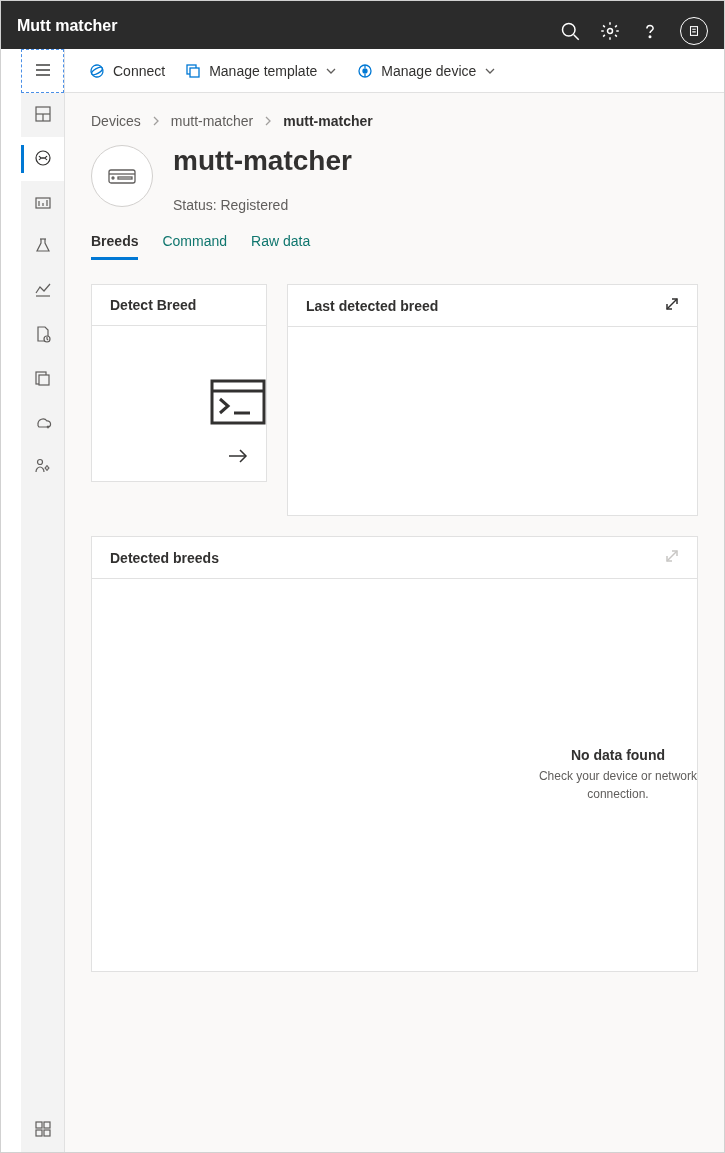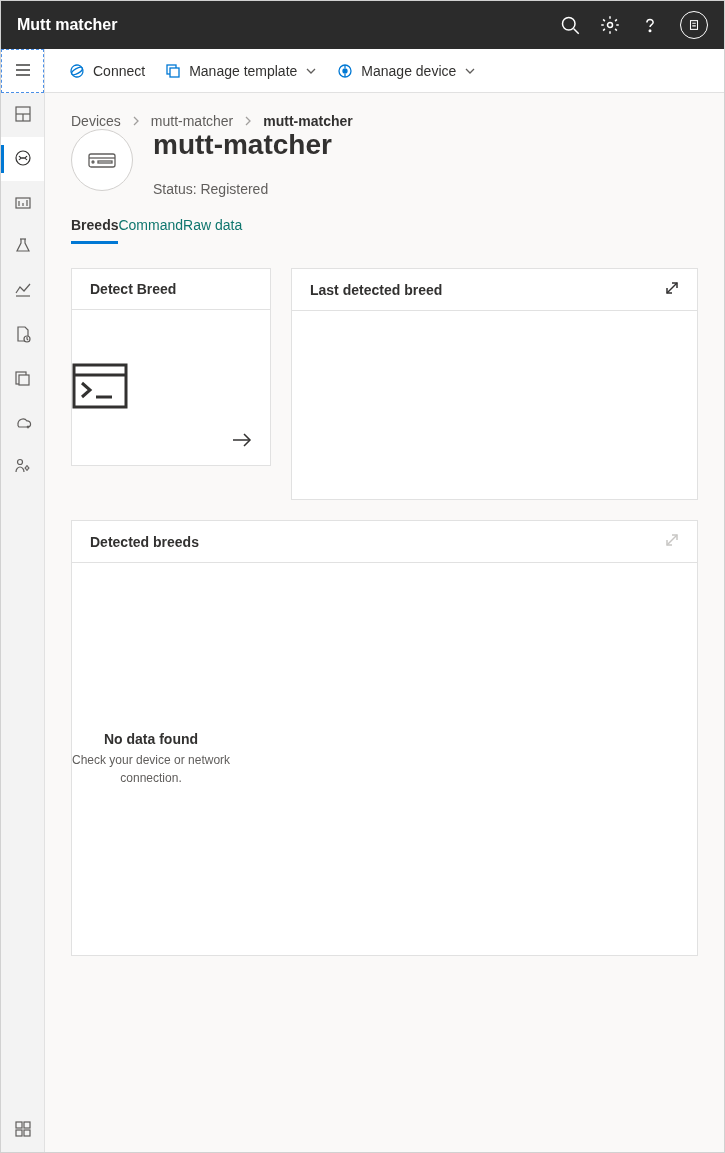--- a/index.html
+++ b/index.html
@@ -1,63 +1,63 @@
 <!DOCTYPE html>
 <html><head>
   <meta charset="utf-8">
   <style>
     * { margin: 0; padding: 0; box-sizing: border-box; }
     body { font-family: "Segoe UI", -apple-system, sans-serif; font-size: 14px; color: #323130; background: #fff; width: 725px; height: 1153px; overflow: hidden; border: 1px solid #d1d1d1; }
     
-    .topbar { height: 48px; background: #2b2b2b; color: #fff; display: flex; align-items: center; padding: 0 16px; }
+    .topbar { height: 48px; background: #2b2b2b; color: #fff; display: flex; align-items: flex-start; padding: 16px 16px; }
     .topbar-title { font-size: 16px; font-weight: 600; flex: 1; }
     .topbar-actions { display: flex; gap: 20px; align-items: center; }
     .topbar-icon { width: 20px; height: 20px; display: flex; align-items: center; justify-content: center; cursor: pointer; }
     .topbar-avatar { width: 28px; height: 28px; border: 1.5px solid #fff; border-radius: 50%; display: flex; align-items: center; justify-content: center; }
     
-    .shell { display: flex; height: calc(100% - 48px); }
+    .shell { display: flex; height: calc(100% - 48px); padding-left: 20px; }
     
     .sidebar { width: 44px; background: #f3f3f3; border-right: 1px solid #e1e1e1; display: flex; flex-direction: column; }
     .sidebar-item { height: 44px; display: flex; align-items: center; justify-content: center; cursor: pointer; position: relative; }
     .sidebar-item.hamburger { border: 1px dashed #4a8fe7; background: #fff; }
     .sidebar-item.active { background: #fff; }
     .sidebar-item.active::before { content: ""; position: absolute; left: 0; top: 8px; bottom: 8px; width: 3px; background: #0078d4; }
     .sidebar-spacer { flex: 1; }
     .sidebar-icon svg { width: 18px; height: 18px; }
     
     .main { flex: 1; display: flex; flex-direction: column; background: #faf9f8; overflow: hidden; }
     
     .toolbar { height: 44px; background: #fff; border-bottom: 1px solid #e1e1e1; display: flex; align-items: center; padding: 0 24px; gap: 20px; }
     .toolbar-item { display: flex; align-items: center; gap: 8px; cursor: pointer; color: #323130; }
     .toolbar-icon { width: 16px; height: 16px; display: flex; align-items: center; justify-content: center; }
     .toolbar-icon svg { width: 16px; height: 16px; }
     .chevron { width: 12px; height: 12px; }
     
     .content { flex: 1; padding: 20px 26px; overflow: auto; }
     
-    .breadcrumb { display: flex; align-items: center; gap: 10px; color: #605e5c; font-size: 14px; }
+    .breadcrumb { display: flex; align-items: center; gap: 10px; color: #605e5c; font-size: 14px; margin-bottom: 16px; }
     .breadcrumb-item { cursor: pointer; }
     .breadcrumb-item.current { color: #323130; font-weight: 600; }
     .breadcrumb-sep { color: #a19f9d; }
     
     .device-header { display: flex; align-items: flex-start; gap: 20px; margin-bottom: 20px; }
     .device-avatar { width: 62px; height: 62px; border: 1px solid #d2d0ce; border-radius: 50%; display: flex; align-items: center; justify-content: center; background: #fff; }
     .device-avatar svg { width: 28px; height: 20px; }
     .device-title { font-size: 28px; font-weight: 600; color: #323130; }
     .device-status { font-size: 14px; color: #605e5c; margin-top: 20px; }
     
-    .tabs { display: flex; border-bottom: none; margin-bottom: 24px; }
+    .tabs { display: flex; gap: 24px; border-bottom: none; margin-bottom: 24px; }
     .tab { padding-bottom: 8px; cursor: pointer; font-size: 14px; color: #0f766e; }
     .tab.active { color: #323130; font-weight: 600; border-bottom: 3px solid #0078d4; }
     
     .card-row { display: flex; gap: 20px; margin-bottom: 20px; }
     .card { background: #fff; border: 1px solid #e1e1e1; display: flex; flex-direction: column; }
     .card-header { padding: 12px 18px; border-bottom: 1px solid #e1e1e1; font-weight: 600; font-size: 14px; display: flex; align-items: center; justify-content: space-between; }
-    .card-body { flex: 1; display: flex; align-items: center; justify-content: flex-start; position: relative; }
-    .card-small { width: 200px; height: 198px; }
+    .card-body { flex: 1; display: flex; align-items: center; justify-content: flex-end; position: relative; }
+    .card-small { width: 176px; height: 198px; }
     .card-wide { flex: 1; height: 232px; }
     .card-full { width: 100%; height: 436px; }
     .card-arrow { position: absolute; bottom: 14px; right: 18px; }
     .expand-icon { cursor: pointer; color: #605e5c; }
     .expand-icon.dim { color: #c8c6c4; }
     
     .terminal-icon svg { width: 56px; height: 46px; }
     
     .empty-state { text-align: center; color: #605e5c; }
     .empty-title { font-weight: 600; color: #323130; margin-bottom: 4px; }

